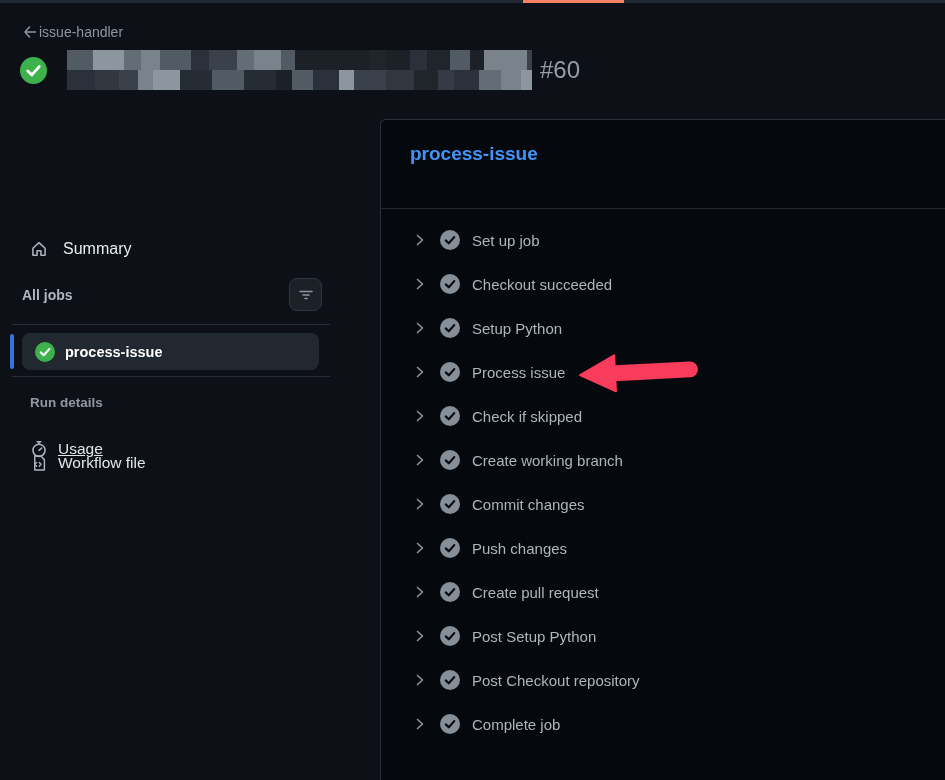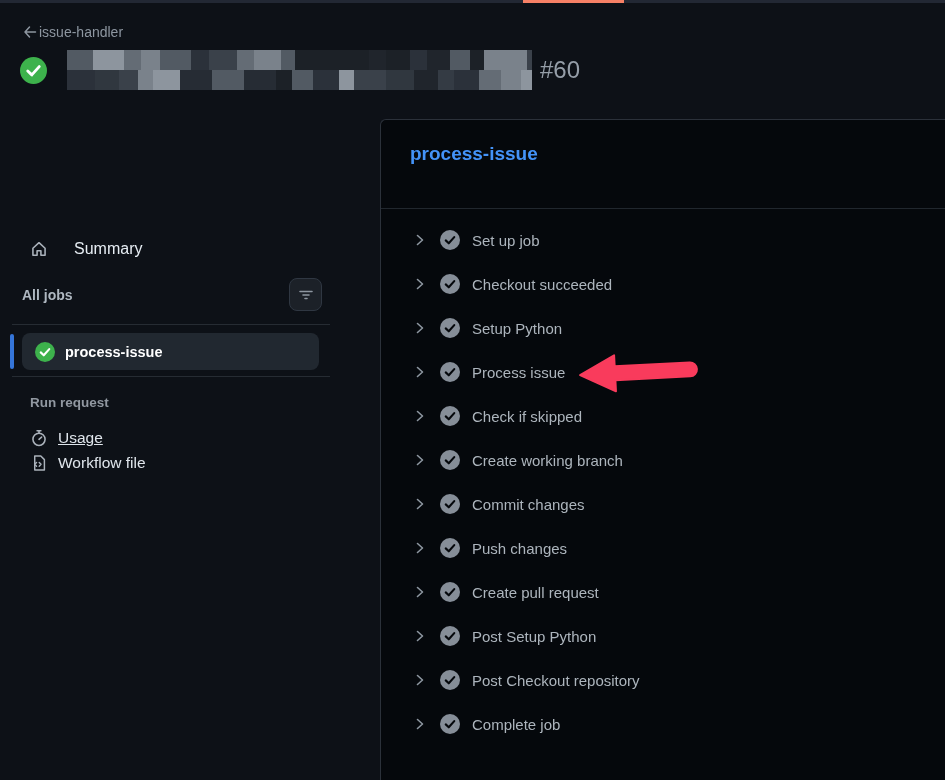--- a/index.html
+++ b/index.html
@@ -19,35 +19,35 @@
               color:#8d96a0; font-size:14px; cursor:pointer; }
   .title-row { position:absolute; top:50px; left:20px; display:flex; align-items:center; height:40px; }
   .title-check { margin-right:12px; flex:0 0 auto; display:flex; }
   .run-title { font-size:24px; font-weight:700; color:#ffffff; letter-spacing:.2px; white-space:nowrap; }
   .mosaic { display:flex; flex-wrap:wrap; width:465px; height:40px; overflow:hidden; margin-left:8px; }
   .mosaic span { display:block; height:20px; }
   .run-number { font-size:24px; font-weight:400; color:#959ea8; margin-left:8px; }
 
   
   .sidebar { position:absolute; top:110px; left:0; width:380px; bottom:0; }
-  .summary-row { position:absolute; top:130px; left:30px; display:flex; align-items:center; gap:26px;
+  .summary-row { position:absolute; top:130px; left:30px; display:flex; align-items:center; gap:15px;
                  font-size:16px; color:#e6edf3; cursor:pointer; }
   .all-jobs { position:absolute; top:177px; left:22px; font-size:14px; font-weight:700; color:#afb8c1; }
   .filter-btn { position:absolute; top:168px; left:289px; width:33px; height:33px; border-radius:8px;
                 background:#1c2128; border:1px solid #2f3742; display:flex; align-items:center;
                 justify-content:center; cursor:pointer; }
   .sb-divider { position:absolute; left:12px; width:318px; height:1px; background:#262c33; }
   .job-accent { position:absolute; top:224px; left:10px; width:4px; height:35px; border-radius:2px; }
   .job-row { position:absolute; top:223px; left:22px; width:297px; height:37px; border-radius:8px;
              background:#212830; display:flex; align-items:center; padding-left:13px; gap:10px; cursor:pointer; }
   .job-row .job-label { font-size:14.5px; font-weight:700; color:#ffffff; }
   .run-details { position:absolute; top:285px; left:30px; font-size:13.5px; font-weight:700; color:#9198a1; }
   .detail-link { position:absolute; left:30px; display:flex; align-items:center; gap:10px;
                  font-size:15.5px; color:#dfe5eb; cursor:pointer; }
-  .detail-usage { top:319px;text-decoration:underline; }
+  .detail-usage { top:330px;text-decoration:underline; }
   .detail-workflow { top:344px;align-items:flex-end; }
 
   
   .panel { position:absolute; left:380px; top:119px; right:-2px; bottom:-2px;
            background:#05080c; border:1px solid #2b313a; border-right:none; border-bottom:none;
            border-radius:6px 0 0 0; }
   .panel-header { height:89px; padding:23px 28px 0 29px; border-bottom:1px solid #21272e; }
   .panel-title { font-size:19px; font-weight:700; color:#4493f8; cursor:pointer; display:inline-block; }
   .panel-sub { margin-top:7px; font-size:13.5px; color:#9198a1; }
   .steps { padding-top:9px; }
@@ -156,21 +156,21 @@
       <svg width="20" height="20" viewBox="0 0 16 16">
           <circle cx="8" cy="8" r="8" fill="#3db24c"></circle>
           <path d="M4.6 8.3 L7 10.6 L11.4 5.7" fill="none" stroke="#ffffff" stroke-width="1.7" stroke-linecap="round" stroke-linejoin="round"></path>
         </svg>
     </span>
     <span class="job-label">process-issue</span>
   </div>
 
   <div class="sb-divider" style="top:266px;"></div>
 
-  <div class="run-details">Run request</div>
+  <div class="run-details">Run details</div>
 
   <div class="detail-link detail-usage">
     <span style="display:flex;">
       <svg width="18" height="18" viewBox="0 0 16 16">
           <circle cx="8" cy="9.2" r="5.4" fill="none" stroke="#aab2bb" stroke-width="1.4"></circle>
           <path d="M8 9.2 L10.3 7.2 M6.3 1.6 H9.7 M8 1.8 V3.6" fill="none" stroke="#aab2bb" stroke-width="1.4" stroke-linecap="round"></path>
         </svg>
     </span>
     <span>Usage</span>
   </div>

